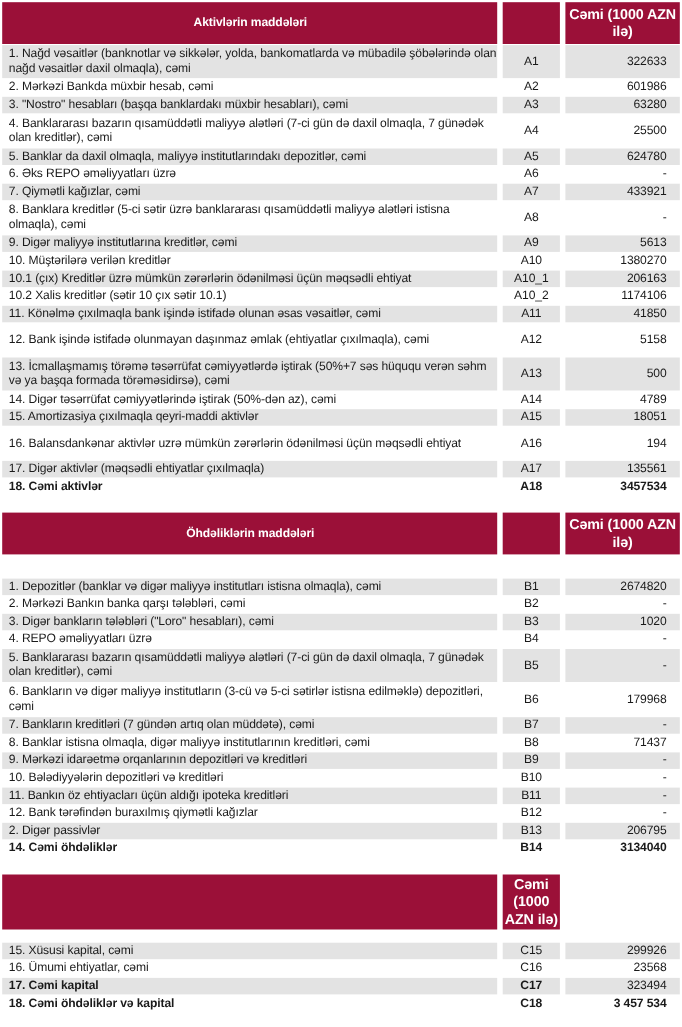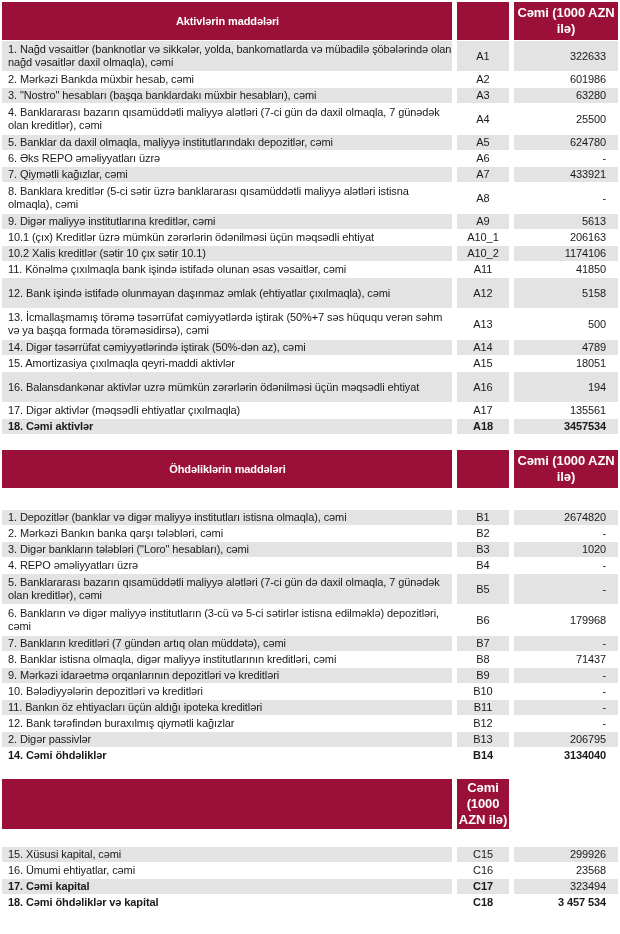--- a/index.html
+++ b/index.html
@@ -61,21 +61,21 @@
   .hdr .value {
     justify-content: center;
     text-align: center;
     padding-right: 0;
     font-size: 13px;
     line-height: 16px;
   }
 
   
   .section[data-index="1"] .rows { margin-top: 22px; }
-  .section[data-index="2"] .rows { margin-top: 18px; }
+  .section[data-index="2"] .rows { margin-top: 12px; }
 </style>
 </head>
 <body>
 
 <div class="wrap" id="sections">
   <section class="section" data-index="0">
     <div class="row hdr">
       <div class="cell label">Aktivlərin maddələri</div>
       <div class="cell code"></div>
       <div class="cell value">Cəmi (1000 AZN ilə)</div>
@@ -128,20 +128,25 @@
     <div class="cell code">A8</div>
     <div class="cell value">-</div>
   </div>
 
   <div class="row">
     <div class="cell label">9. Digər maliyyə institutlarına kreditlər, cəmi</div>
     <div class="cell code">A9</div>
     <div class="cell value">5613</div>
   </div>
 
+  <div class="row">
+    <div class="cell label">10. Müştərilərə verilən kreditlər</div>
+    <div class="cell code">A10</div>
+    <div class="cell value">1380270</div>
+  </div>
 
   <div class="row">
     <div class="cell label">10.1 (çıx) Kreditlər üzrə mümkün zərərlərin ödənilməsi üçün məqsədli ehtiyat</div>
     <div class="cell code">A10_1</div>
     <div class="cell value">206163</div>
   </div>
 
   <div class="row">
     <div class="cell label">10.2 Xalis kreditlər (sətir 10 çıx sətir 10.1)</div>
     <div class="cell code">A10_2</div>

